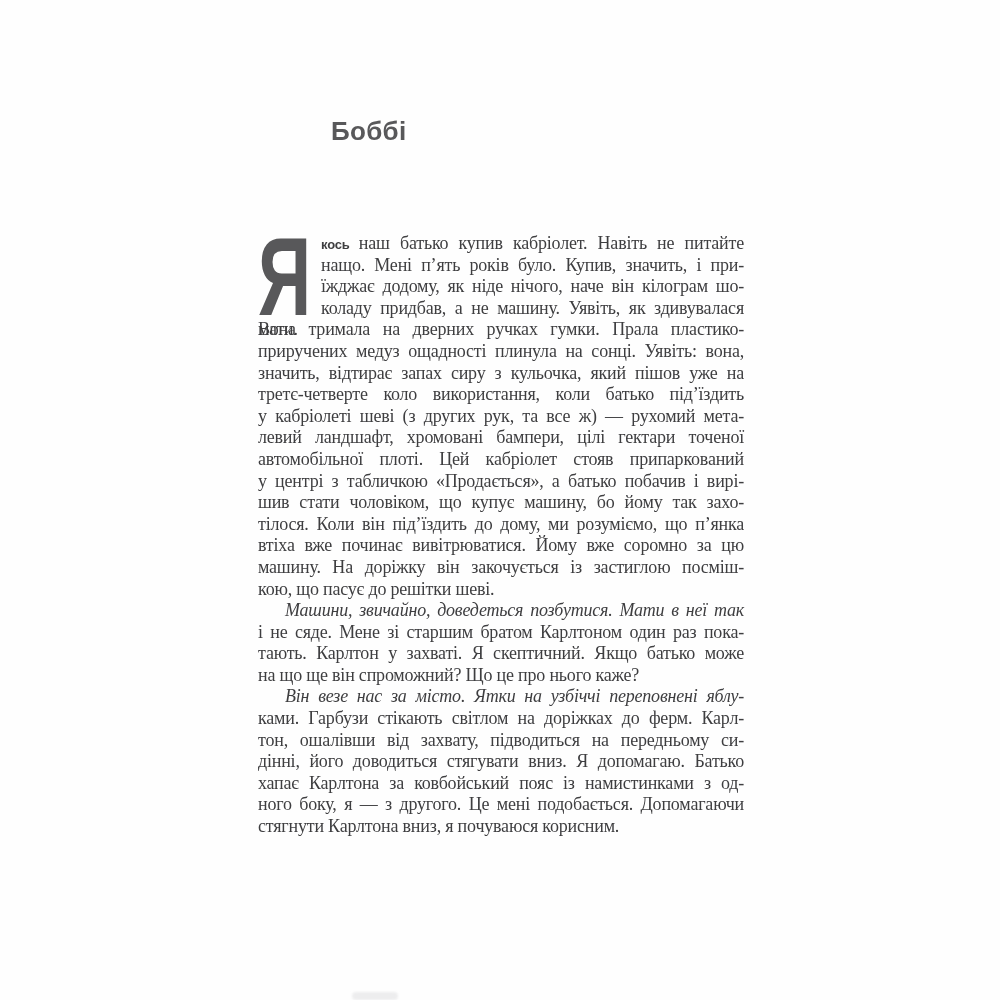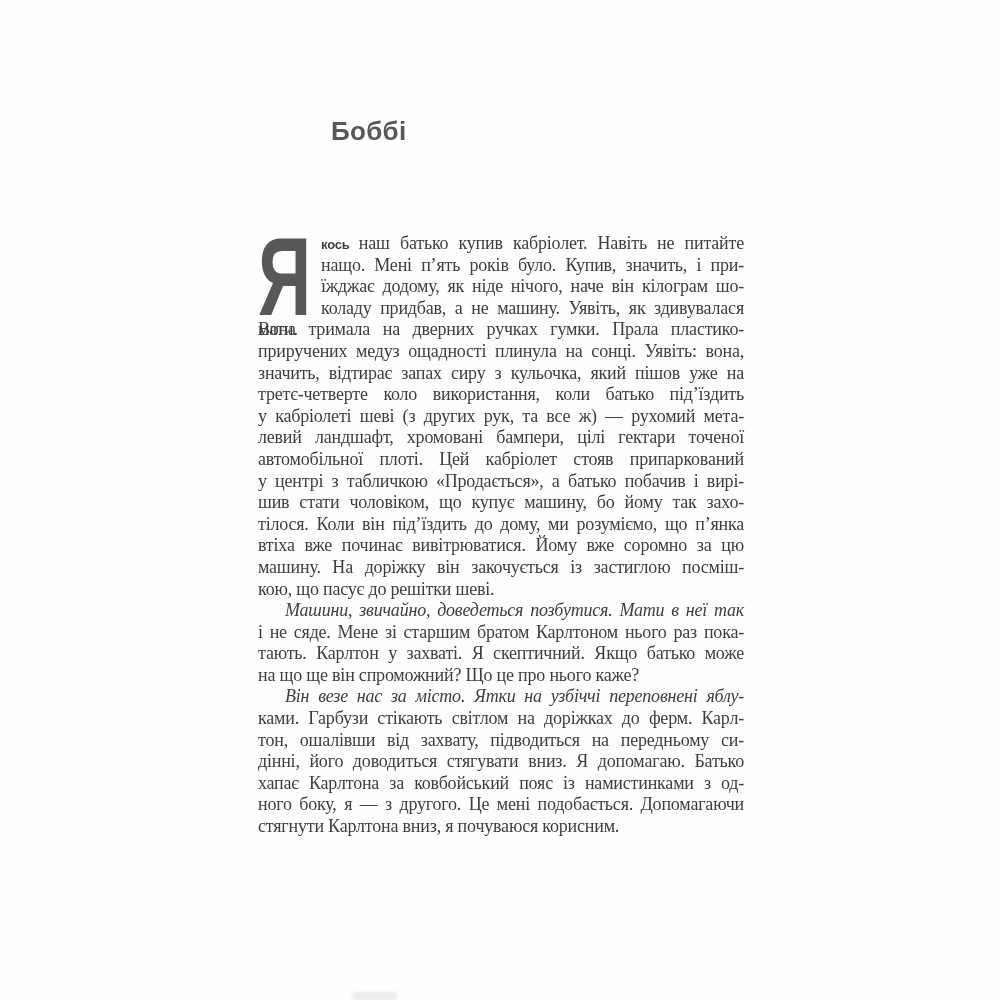--- a/index.html
+++ b/index.html
@@ -113,21 +113,21 @@
         <div class="line">автомобільної плоті. Цей кабріолет стояв припаркований</div>
         <div class="line">у центрі з табличкою «Продається», а батько побачив і вирі-</div>
         <div class="line">шив стати чоловіком, що купує машину, бо йому так захо-</div>
         <div class="line">тілося. Коли він під’їздить до дому, ми розуміємо, що п’янка</div>
         <div class="line">втіха вже починає вивітрюватися. Йому вже соромно за цю</div>
         <div class="line">машину. На доріжку він закочується із застиглою посміш-</div>
         <div class="line last">кою, що пасує до решітки шеві.</div>
       </div>
       <div class="para">
         <div class="line indent">Машини, звичайно, доведеться позбутися. Мати в неї так</div>
-        <div class="line">і не сяде. Мене зі старшим братом Карлтоном нього раз пока-</div>
+        <div class="line">і не сяде. Мене зі старшим братом Карлтоном один раз пока-</div>
         <div class="line">тають. Карлтон у захваті. Я скептичний. Якщо батько може</div>
         <div class="line last">на що ще він спроможний? Що це про нього каже?</div>
       </div>
       <div class="para">
         <div class="line indent">Він везе нас за місто. Ятки на узбіччі переповнені яблу-</div>
         <div class="line">ками. Гарбузи стікають світлом на доріжках до ферм. Карл-</div>
         <div class="line">тон, ошалівши від захвату, підводиться на передньому си-</div>
         <div class="line">дінні, його доводиться стягувати вниз. Я допомагаю. Батько</div>
         <div class="line">хапає Карлтона за ковбойський пояс із намистинками з од-</div>
         <div class="line">ного боку, я — з другого. Це мені подобається. Допомагаючи</div>

